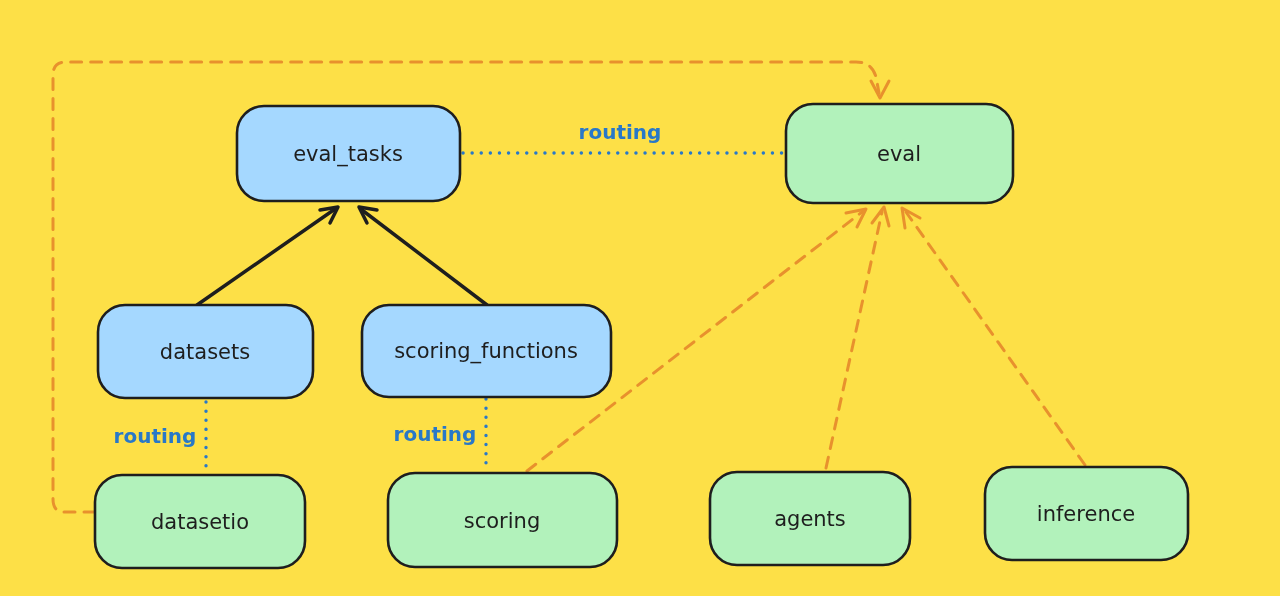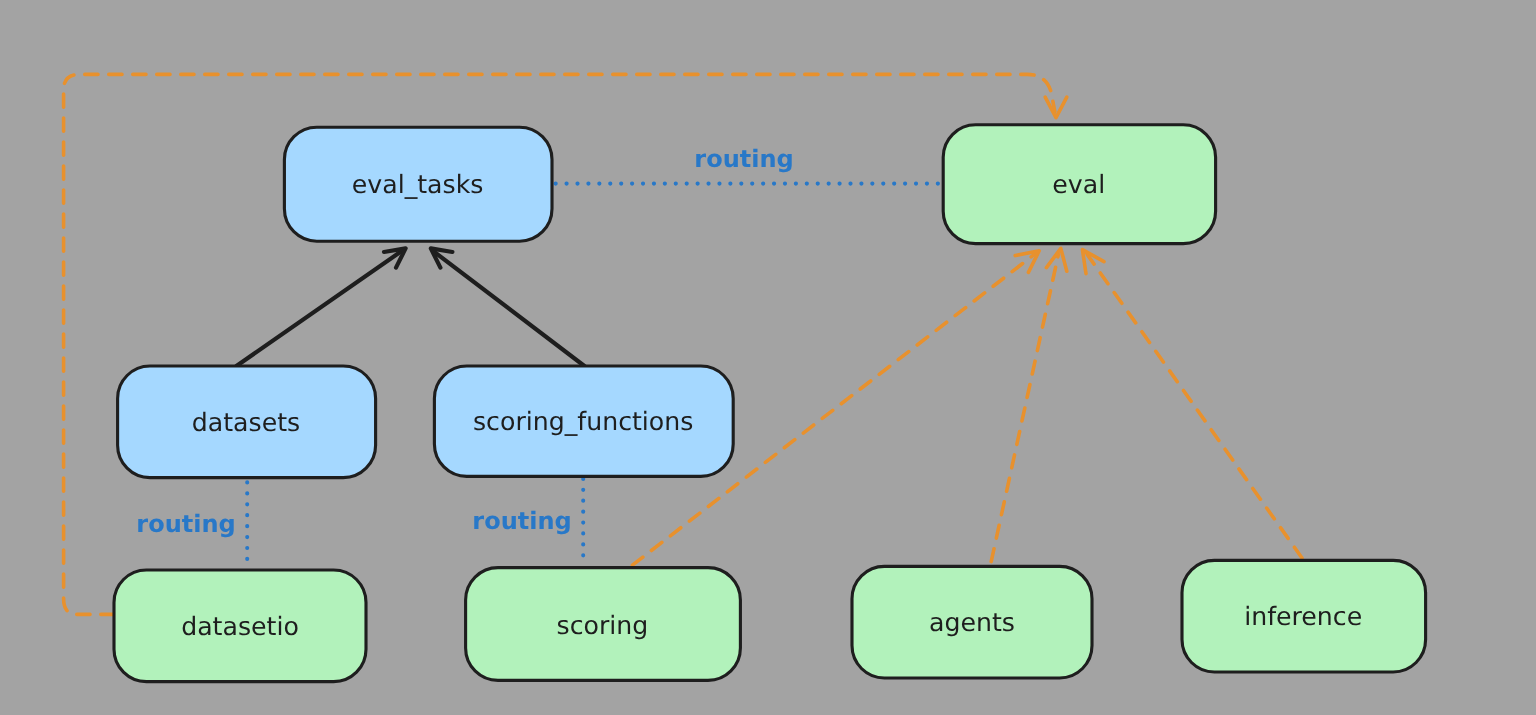--- a/index.html
+++ b/index.html
@@ -5,21 +5,21 @@
   html, body {
     margin: 0;
     padding: 0;
     background: #ffffff;
     font-family: "DejaVu Sans", "Liberation Sans", sans-serif;
   }
   .canvas {
     position: relative;
     width: 1280px;
     height: 596px;
-    background: #a3a3a3;
+    background: #fde047;
     overflow: hidden;
   }
   svg { display: block; }
 
   .node-rect {
     stroke: #1e1e1e;
     stroke-width: 2.6;
   }
   .node-label {
     font-size: 21px;

